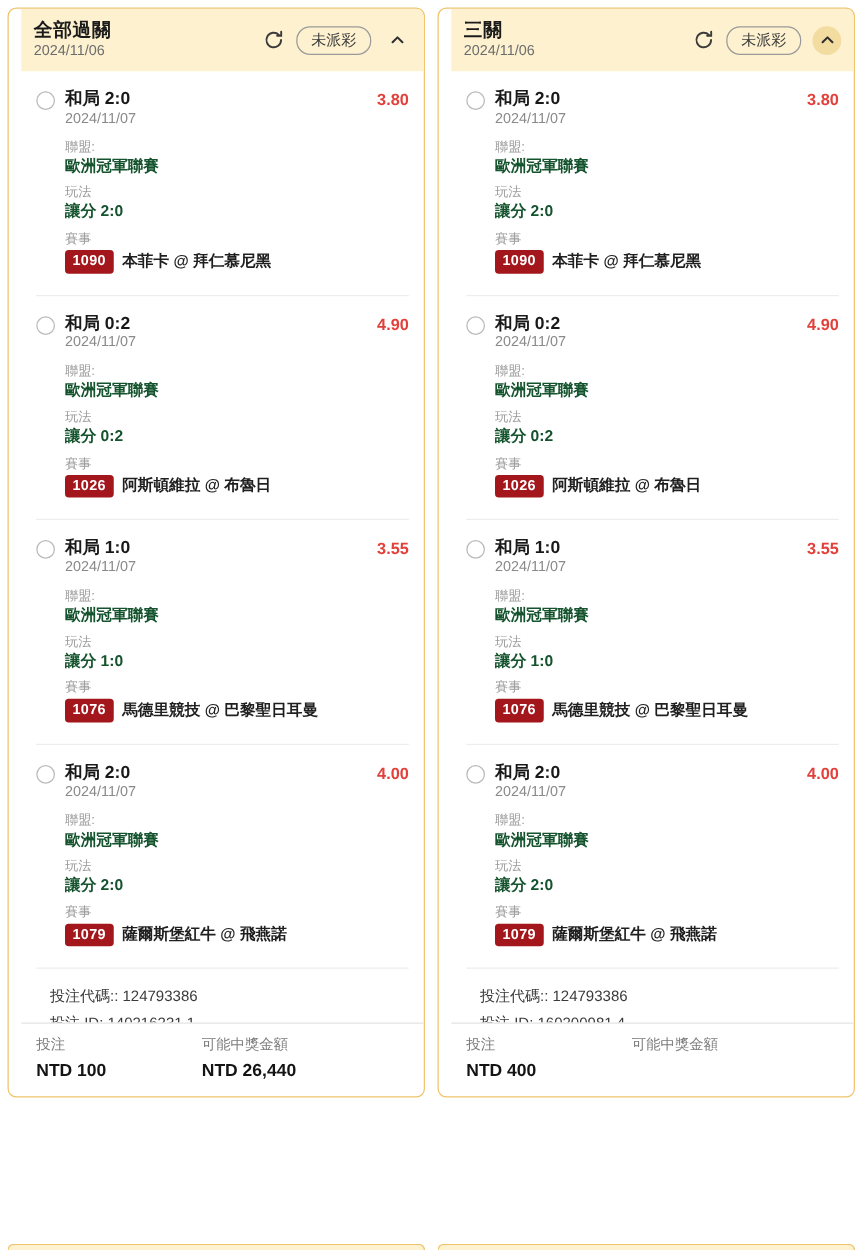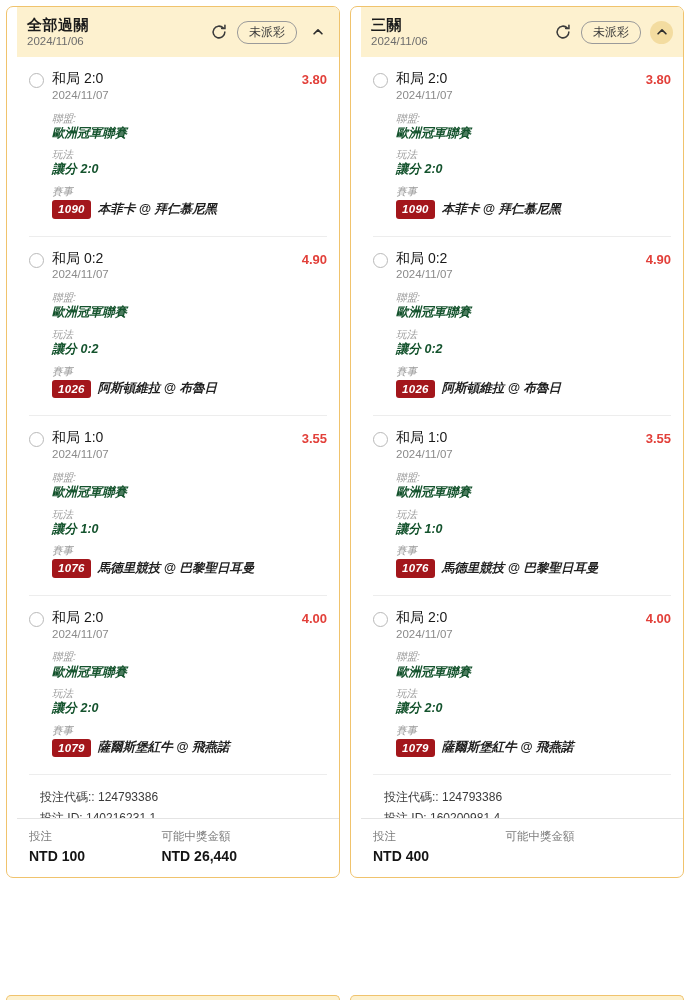--- a/index.html
+++ b/index.html
@@ -99,39 +99,39 @@
     width: 15px; height: 15px;
     border: 1.4px solid #b9b9b9;
     border-radius: 50%;
     margin-top: 3px;
     flex: 0 0 auto;
     background: #fff;
   }
   .leg-main { flex: 1; line-height: 1.2; }
   .leg-pick {
     font-size: 14px;
-    font-weight: normal;
+    font-weight: bold;
     color: #191919;
   }
   .leg-date {
     font-size: 11.5px;
     color: #8a8a8a;
     margin-top: 2px;
   }
   .leg-odds {
     font-size: 13px;
     font-weight: bold;
     color: #e2403a;
     margin-top: 2px;
     flex: 0 0 auto;
   }
   .leg-details {
     margin: 9px 0 0 23px;
   }
-  .det-row { margin-bottom: 7px; line-height: 1.25; font-style: italic; }
+  .det-row { margin-bottom: 7px; line-height: 1.25; }
   .det-label {
     font-size: 10.5px;
     color: #9b9b9b;
   }
   .det-value {
     font-size: 12.5px;
     font-weight: bold;
     color: #14532d;
     margin-top: 1px;
   }

